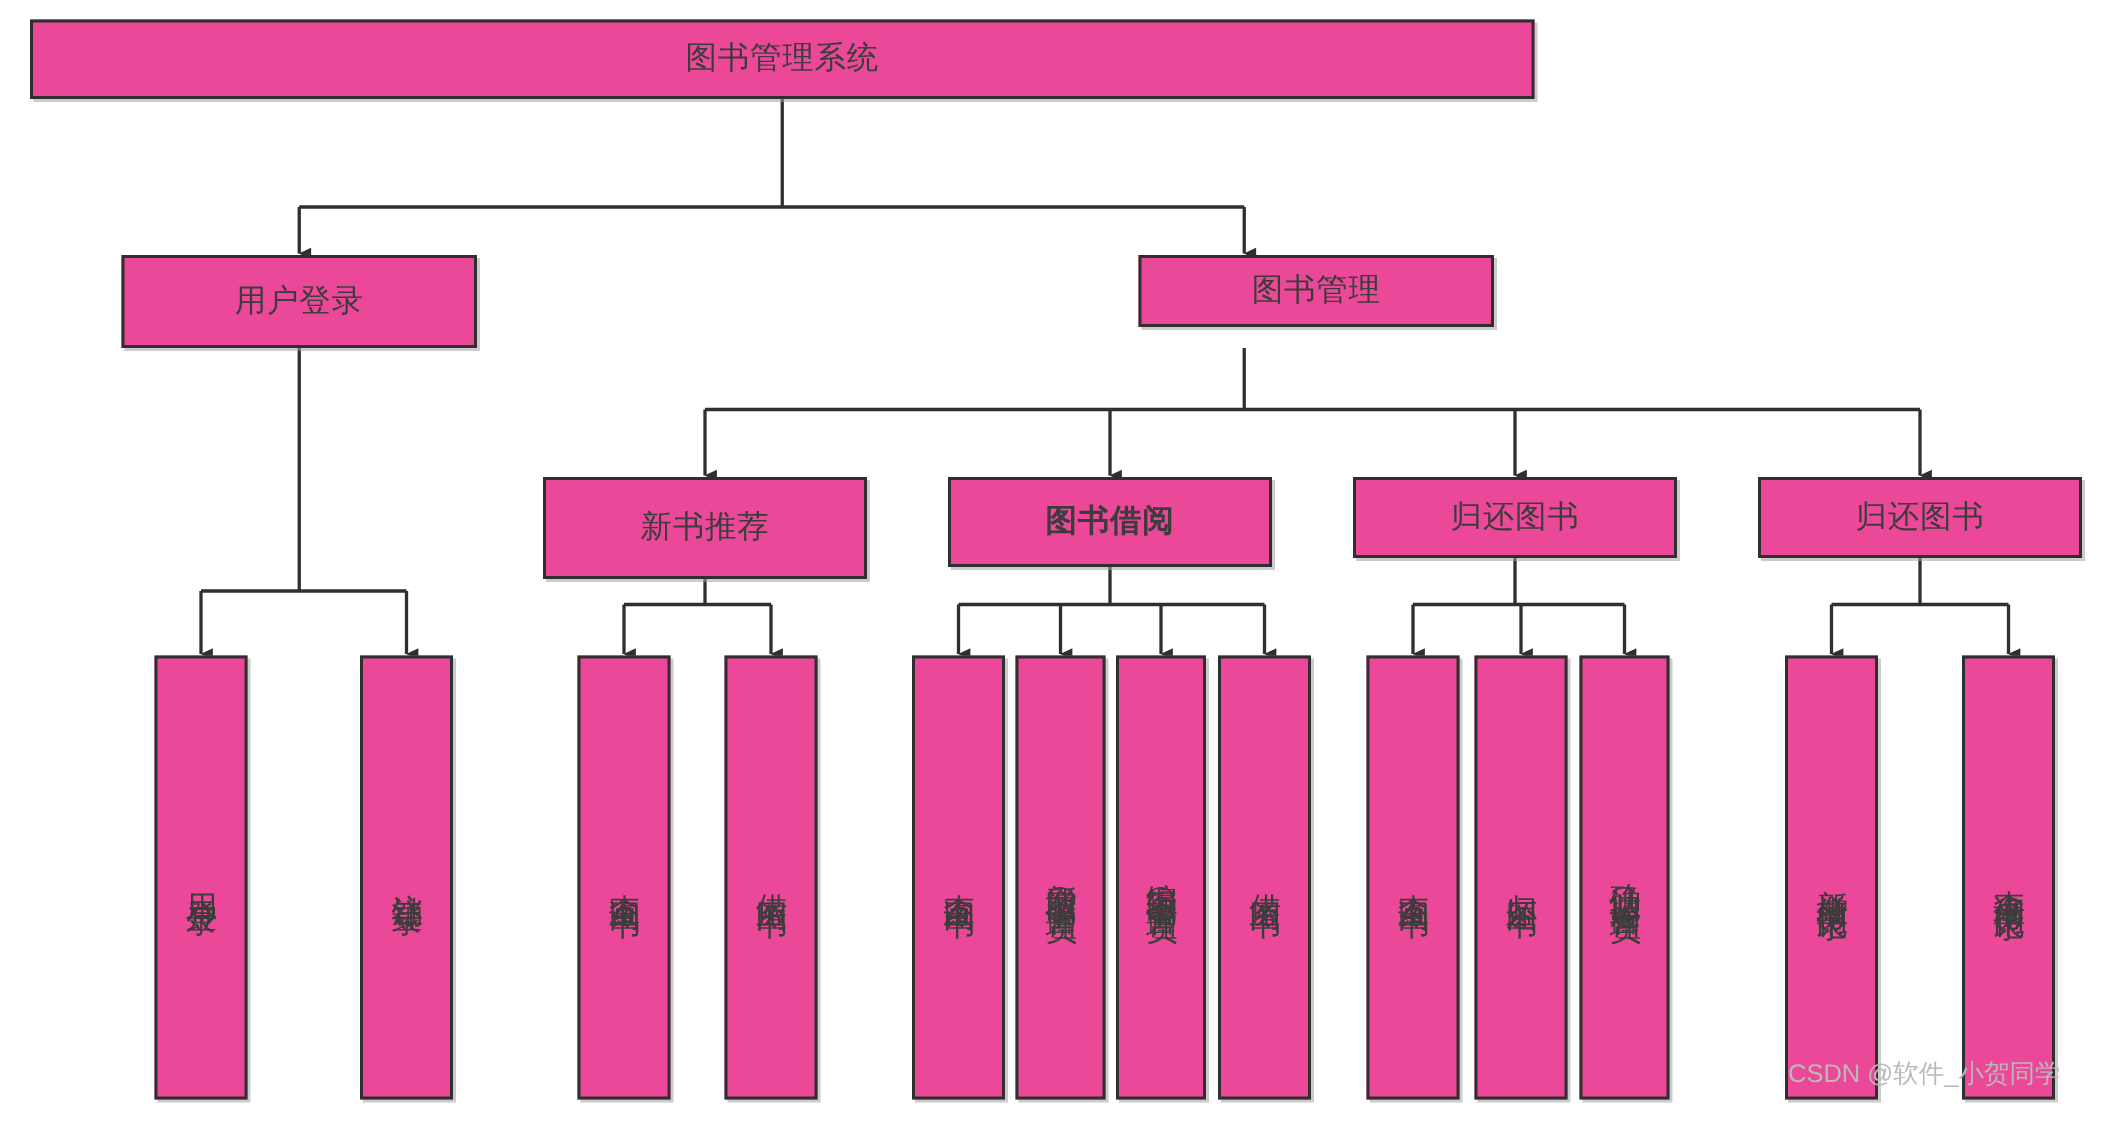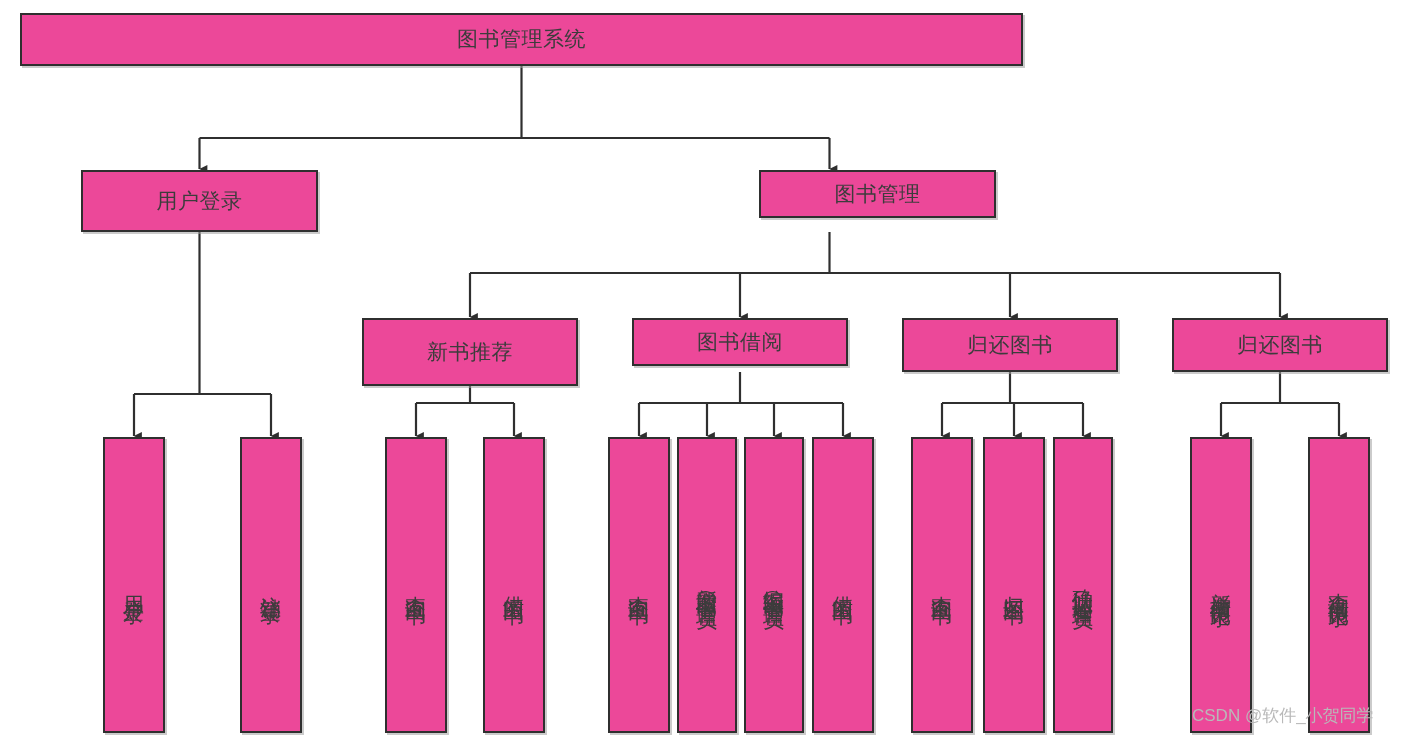--- a/index.html
+++ b/index.html
@@ -117,21 +117,21 @@
       </div>
       <div class="node" style="left: 81px; top: 170px; width: 237px; height: 62px;">
         <span class="label">用户登录</span>
       </div>
       <div class="node" style="left: 711px; top: 170px; width: 237px; height: 48px; margin-left: 48px;">
         <span class="label">图书管理</span>
       </div>
       <div class="node" style="left: 362px; top: 318px; width: 216px; height: 68px;">
         <span class="label">新书推荐</span>
       </div>
-      <div class="node" style="left: 632px; top: 318px; width: 216px; height: 48px;">
+      <div class="node" style="left: 632px; top: 318px; width: 216px; height: 60px; font-weight: bold;">
         <span class="label">图书借阅</span>
       </div>
       <div class="node" style="left: 902px; top: 318px; width: 216px; height: 54px;">
         <span class="label">归还图书</span>
       </div>
       <div class="node" style="left: 1172px; top: 318px; width: 216px; height: 54px;">
         <span class="label">归还图书</span>
       </div>
       <div class="node vertical" style="left: 103px; top: 437px; width: 62px; height: 296px;">
         <span class="label">用户登录</span>

